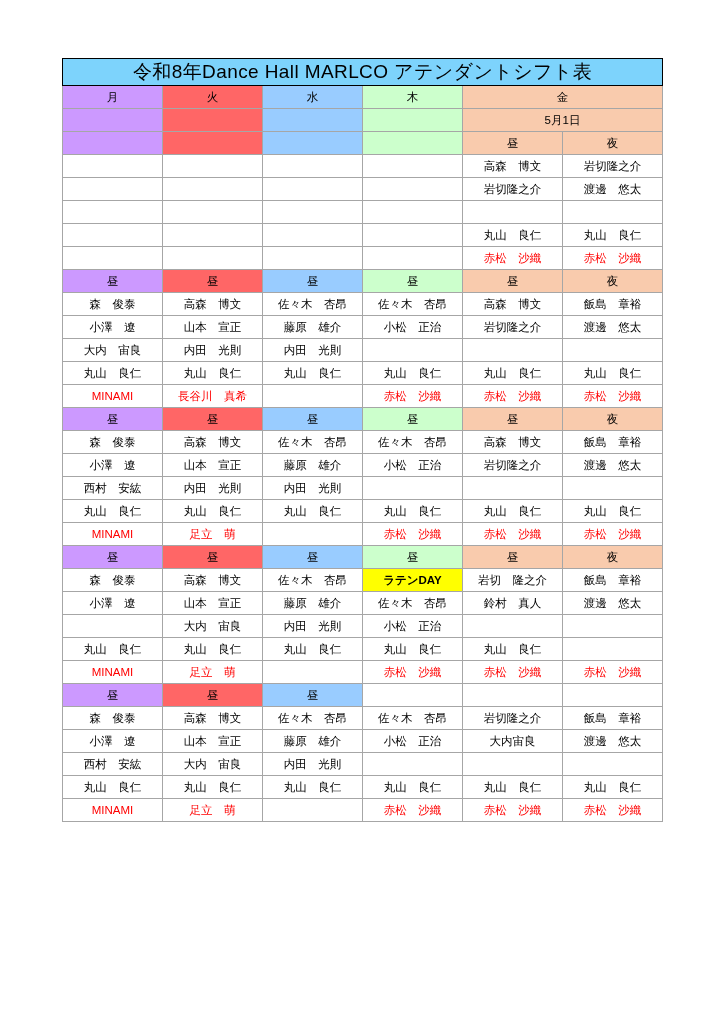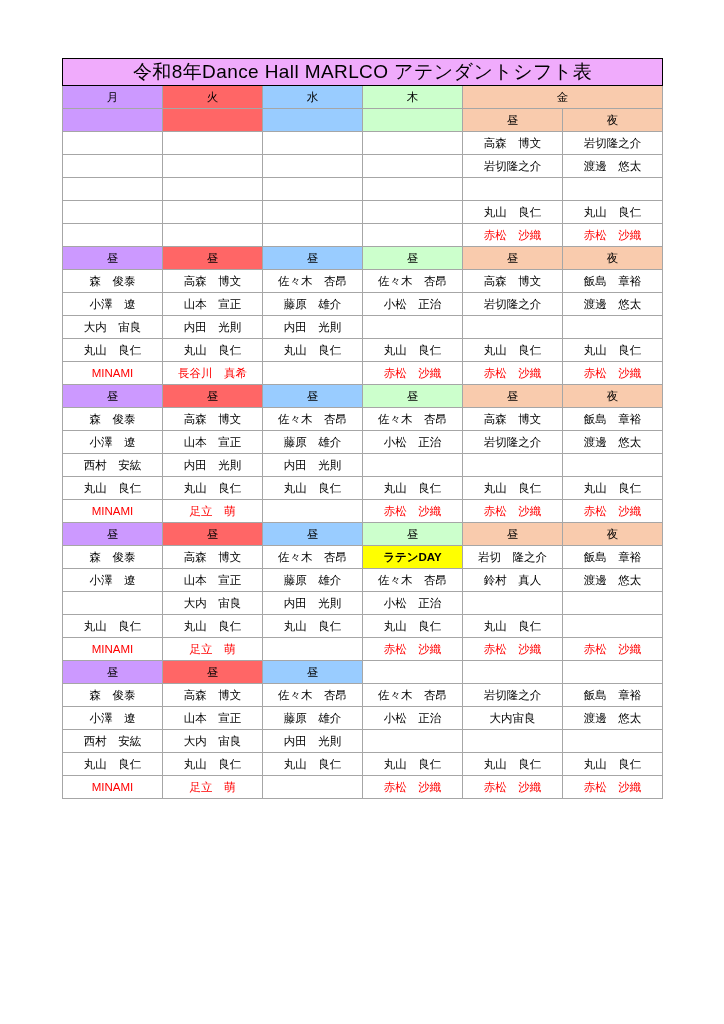--- a/index.html
+++ b/index.html
@@ -33,21 +33,21 @@
     vertical-align: middle;
     padding: 0;
     overflow: hidden;
     white-space: nowrap;
   }
   td.title {
     border: 1px solid #000000 !important;
     height: 40px;
     font-size: 19px;
     letter-spacing: 0.4px;
-    background: #f0abfc;
+    background: #7dd3fc;
   }
   
   .c-purple  { background: #cc99ff; }
   .c-red     { background: #ff6666; }
   .c-blue    { background: #99ccff; }
   .c-green   { background: #ccffcc; }
   .c-peach   { background: #f9cbad; }
   .c-yellow  { background: #ffff00; }
   .c-white   { background: #ffffff; }
   .t-red     { color: #ff0000; margin-left: 20px; }
@@ -71,20 +71,27 @@
           <td class="c-white t-black title" colspan="6" style="font-size: 19px;">令和8年Dance Hall MARLCO アテンダントシフト表</td>
         </tr>
         <tr>
           <td class="c-purple t-black" colspan="1">月</td>
           <td class="c-red t-black" colspan="1">火</td>
           <td class="c-blue t-black" colspan="1">水</td>
           <td class="c-green t-black" colspan="1">木</td>
           <td class="c-peach t-black" colspan="2">金</td>
         </tr>
         <tr>
+          <td class="c-purple t-black" colspan="1"></td>
+          <td class="c-red t-black" colspan="1"></td>
+          <td class="c-blue t-black" colspan="1"></td>
+          <td class="c-green t-black" colspan="1"></td>
+          <td class="c-peach t-black" colspan="2">5月1日</td>
+        </tr>
+        <tr>
           <td class="c-purple t-black"></td>
           <td class="c-red t-black"></td>
           <td class="c-blue t-black"></td>
           <td class="c-green t-black"></td>
           <td class="c-peach t-black">昼</td>
           <td class="c-peach t-black">夜</td>
         </tr>
         <tr>
           <td class="c-white t-black"></td>
           <td class="c-white t-black"></td>

